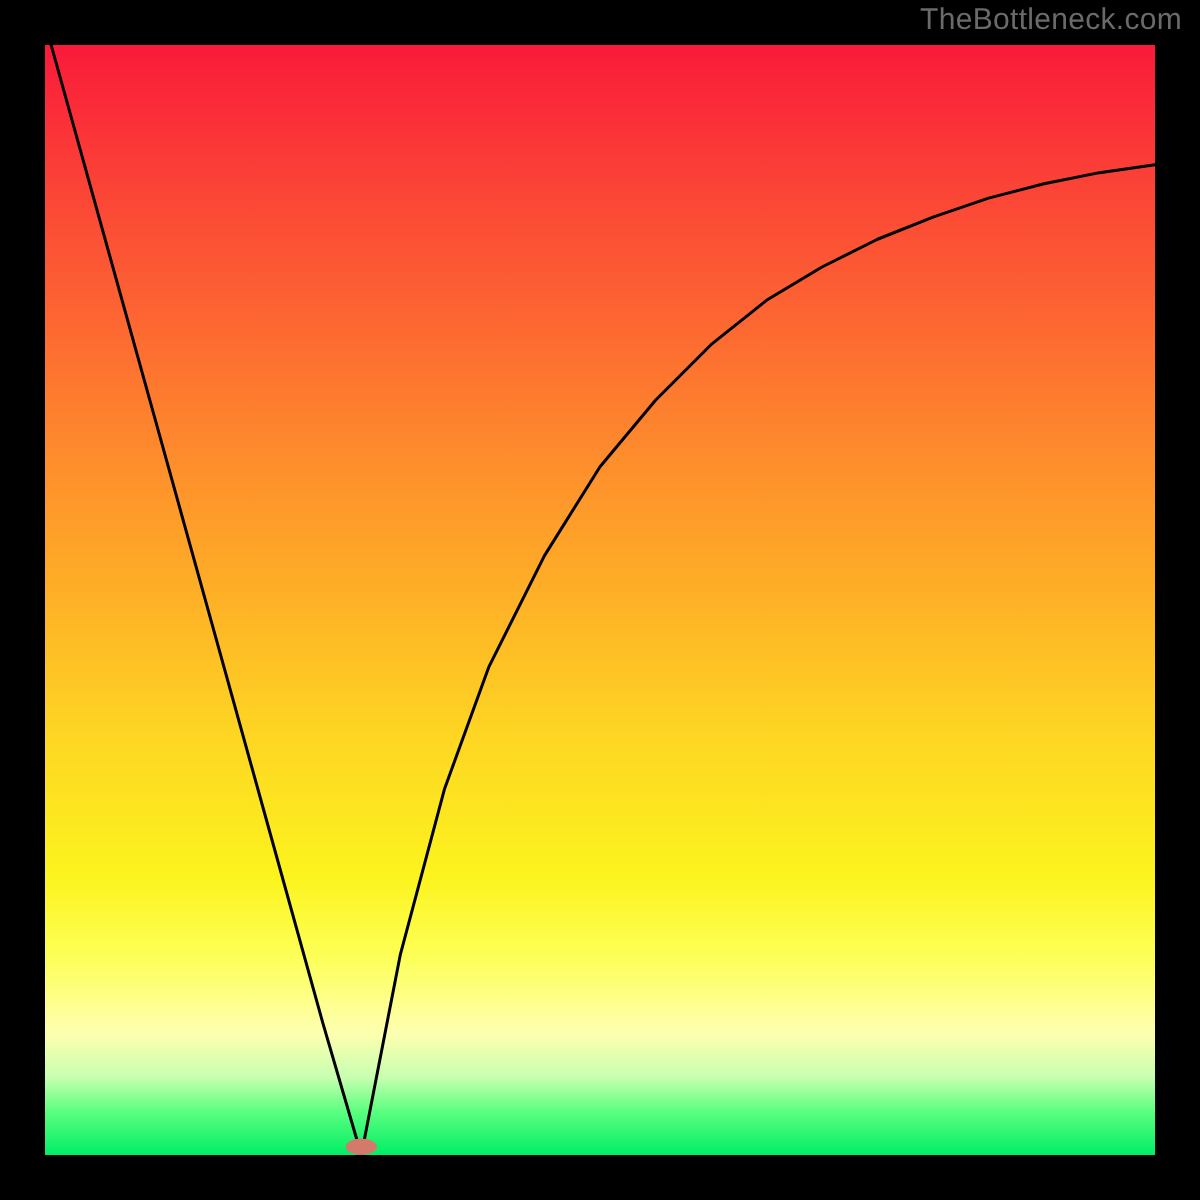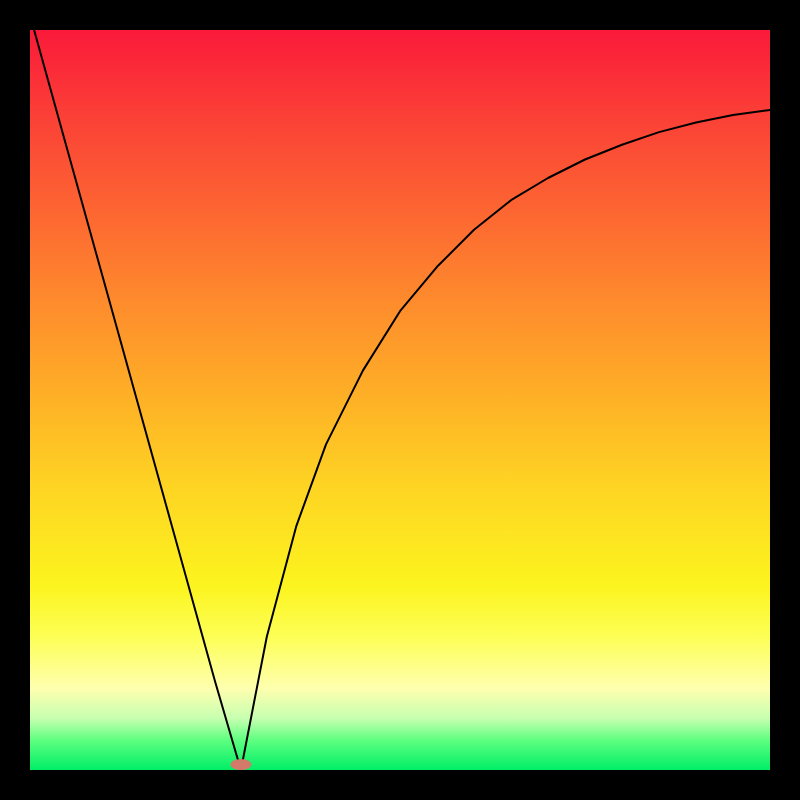--- a/index.html
+++ b/index.html
@@ -64,20 +64,21 @@
   }
   .marker {
     fill: #d37a6a;
     stroke: none;
   }
 </style>
 </head>
 <body>
 
 <div class="frame">
+  <div class="watermark">TheBottleneck.com</div>
   <div class="plot-area">
     <svg viewBox="0 0 740 740">
       <path class="curve" d="M0.0 -14.8 L37.0 118.4 L74.0 251.6 L111.0 384.8 L148.0 518.0 L185.0 651.2 L210.9 740.0"></path>
       <path class="curve" d="M210.9 740.0 L236.8 606.8 L266.4 495.8 L296.0 414.4 L333.0 340.4 L370.0 281.2 L407.0 236.8 L444.0 199.8 L481.0 170.2 L518.0 148.0 L555.0 129.5 L592.0 114.7 L629.0 102.1 L666.0 92.5 L703.0 85.1 L740.0 79.9"></path>
       <ellipse class="marker" cx="210.9" cy="734.5" rx="10.4" ry="5.5"></ellipse>
     </svg>
   </div>
 </div>
 
 </body></html>

